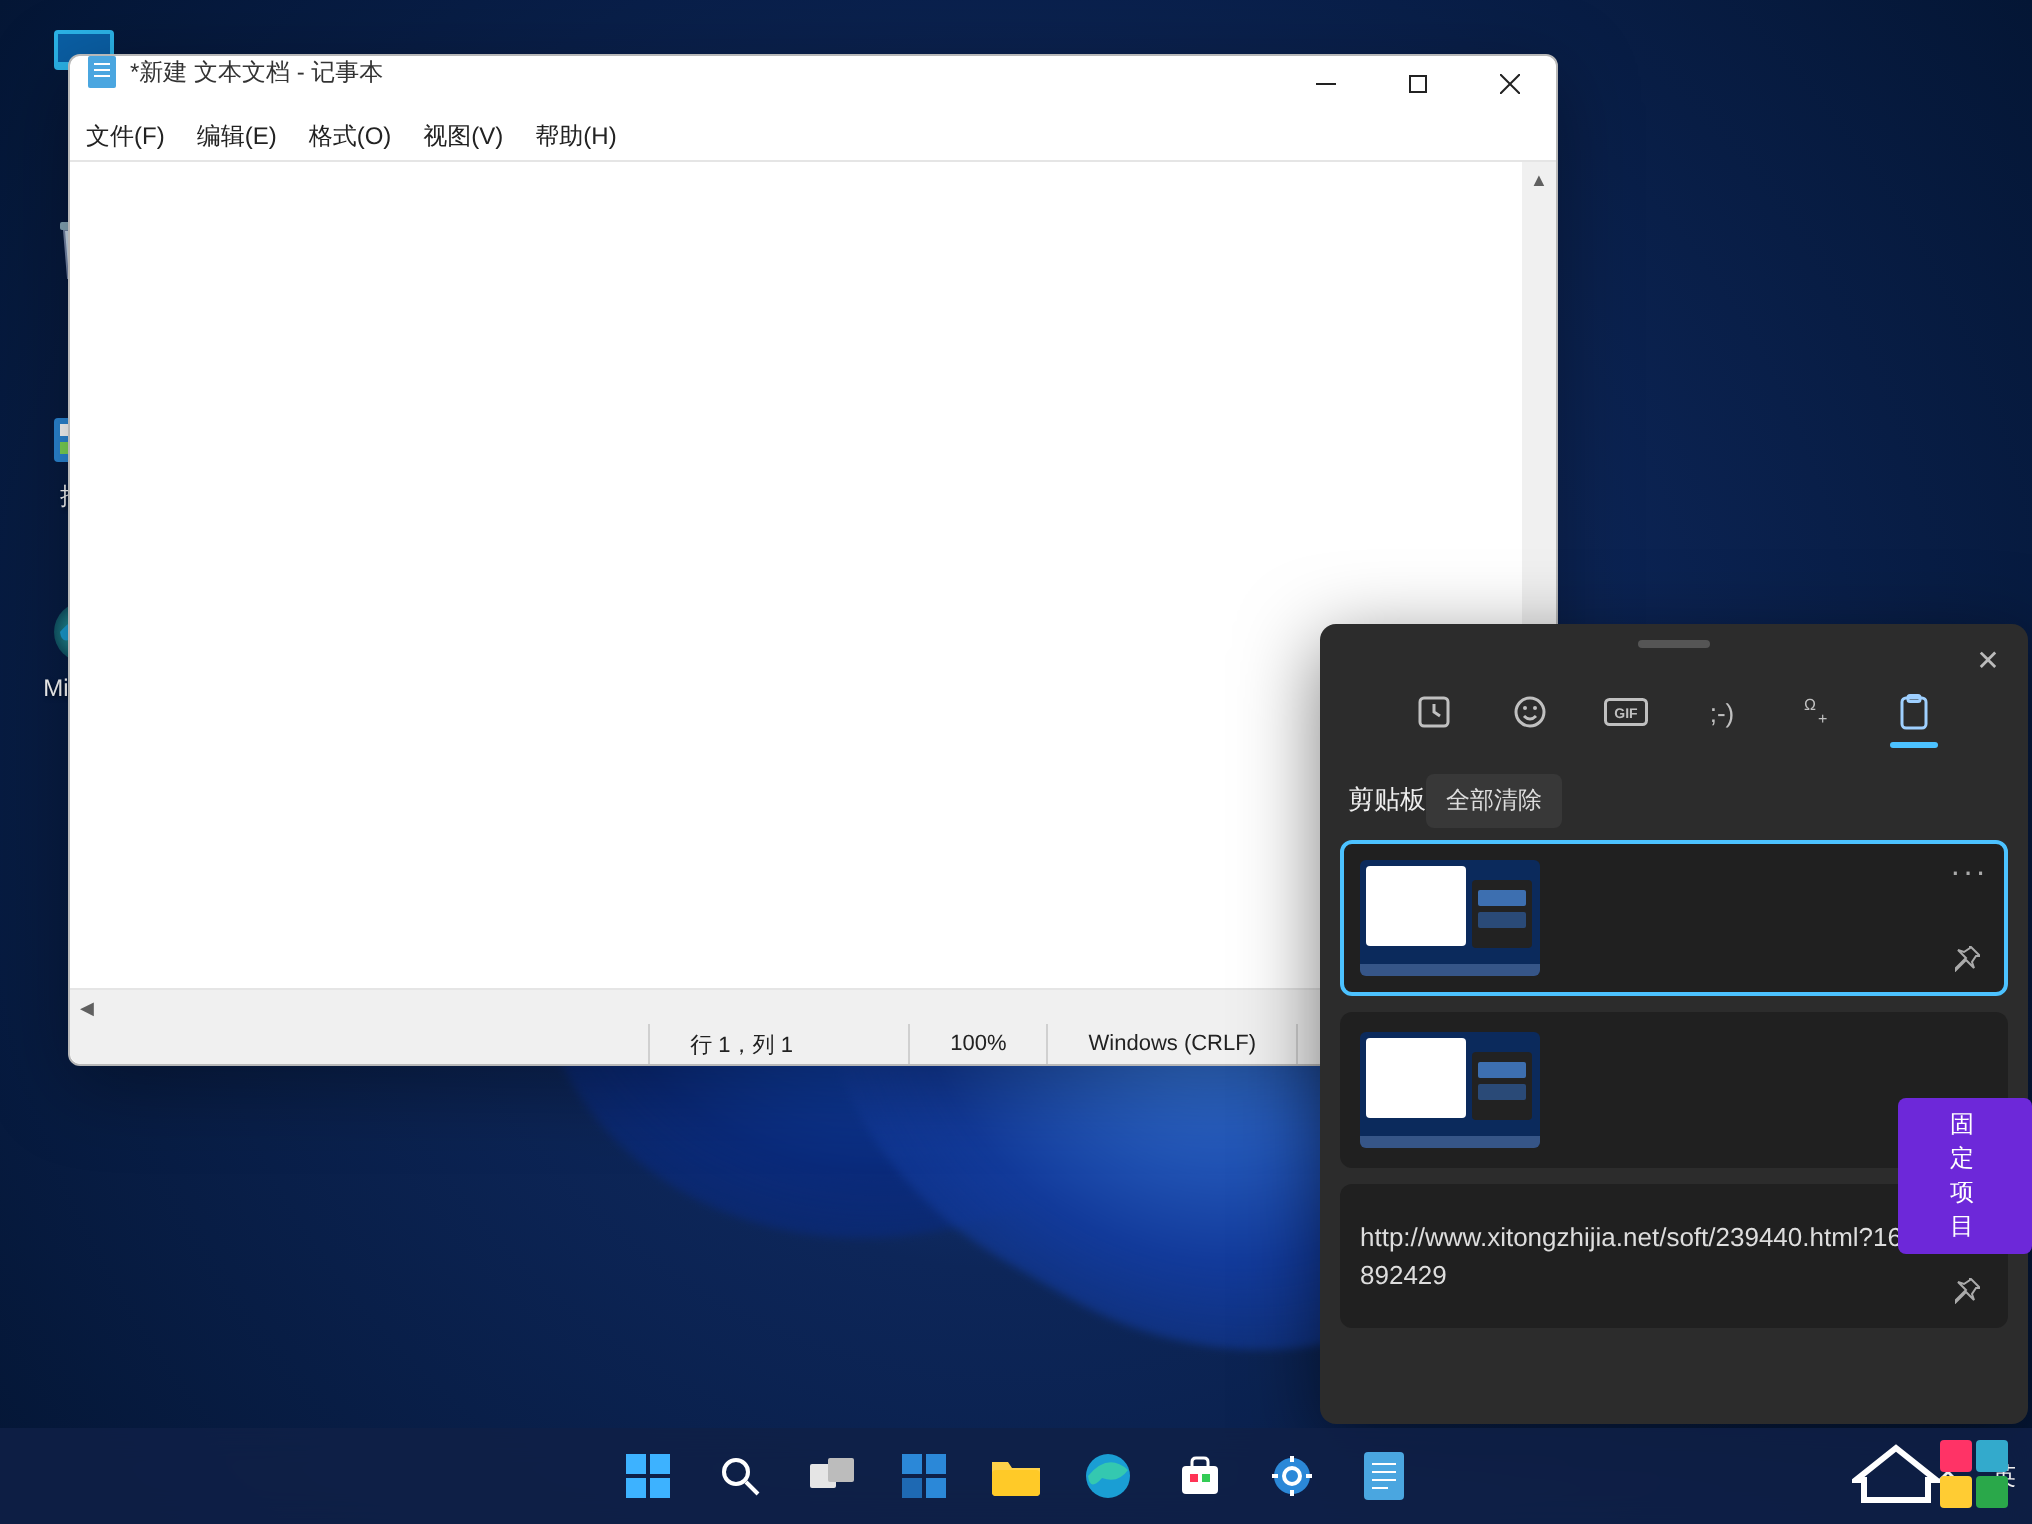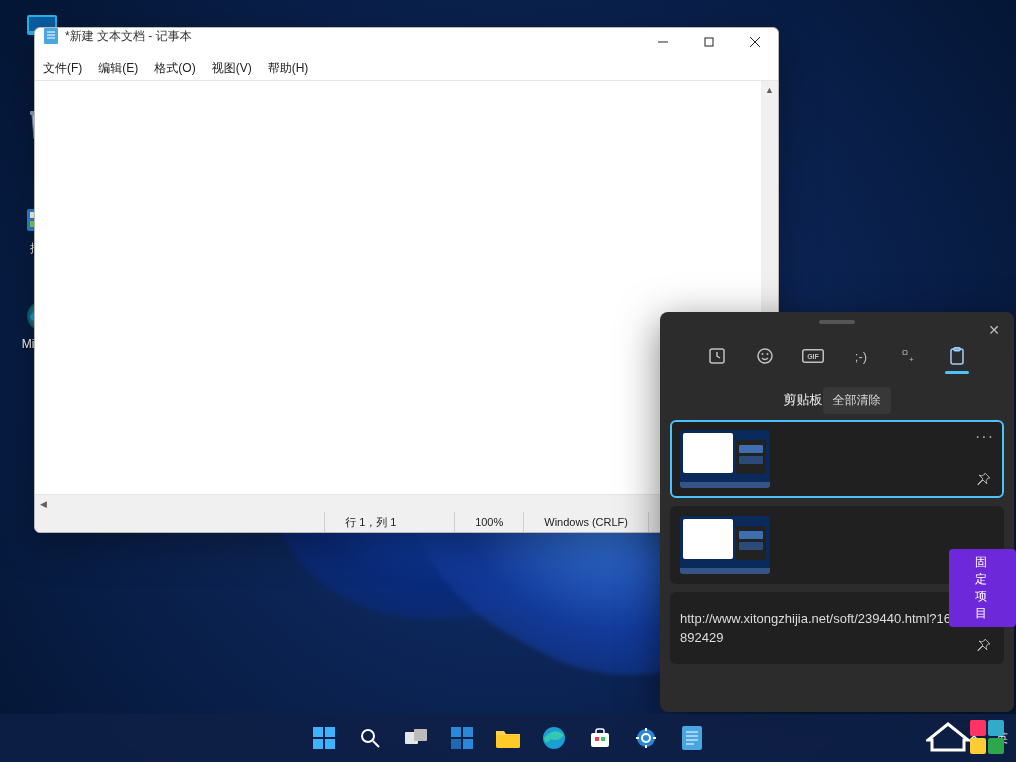--- a/index.html
+++ b/index.html
@@ -36,21 +36,21 @@
 
 
 .clip-panel { position: absolute; left: 660px; top: 312px; width: 354px; height: 400px; background: #2c2c2c; border-radius: 8px; box-shadow: 0 10px 40px rgba(0,0,0,.5); color: #eee; display: flex; flex-direction: column; overflow: hidden; }
 .clip-grip { height: 20px; display: flex; align-items: center; justify-content: center; position: relative; }
 .clip-grip .bar { width: 36px; height: 4px; background: #555; border-radius: 2px; }
 .clip-close { position: absolute; right: 6px; top: 6px; width: 28px; height: 24px; display: flex; align-items: center; justify-content: center; font-size: 14px; color: #bbb; cursor: pointer; }
 .clip-tabs { height: 48px; display: flex; align-items: center; justify-content: center; gap: 18px; }
 .clip-tabs .tab { width: 30px; height: 40px; display: flex; align-items: center; justify-content: center; font-size: 16px; color: #c0c0c0; cursor: pointer; position: relative; }
 .clip-tabs .tab.active { color: #9fd0ff; }
 .clip-tabs .tab.active::after { content: ""; position: absolute; bottom: 2px; left: 3px; right: 3px; height: 3px; background: #4cc2ff; border-radius: 2px; }
-.clip-header { height: 40px; display: flex; align-items: center; justify-content: center; padding: 0 14px; }
+.clip-header { height: 40px; display: flex; align-items: center; justify-content: flex-start; padding: 0 14px; }
 .clip-header .label { font-size: 13px; font-weight: 400; }
 .clip-header .clearall { background: #383838; color: #ddd; border: none; padding: 5px 10px; font-size: 12px; border-radius: 4px; cursor: pointer; }
 .clip-list { flex: 1; padding: 0 10px 10px; display: flex; flex-direction: column; gap: 8px; overflow-y: auto; }
 .clip-item { background: #202020; border-radius: 6px; padding: 10px; position: relative; min-height: 72px; display: flex; align-items: center; }
 .clip-item.sel { outline: 2px solid #4cc2ff; outline-offset: -2px; }
 .clip-item .thumb { width: 90px; height: 58px; border-radius: 3px; overflow: hidden; background: #0b2a5c; position: relative; }
 .thumb .mini-win { position: absolute; left: 3px; top: 3px; width: 50px; height: 40px; background: #fff; border-radius: 2px; }
 .thumb .mini-panel { position: absolute; right: 4px; top: 10px; width: 30px; height: 34px; background: #222; border-radius: 2px; }
 .thumb .mini-panel::before { content:""; position:absolute; left:3px; top:5px; right:3px; height:8px; background:#3d6fb0; border-radius:1px;}
 .thumb .mini-panel::after { content:""; position:absolute; left:3px; top:16px; right:3px; height:8px; background:#2a4a77; border-radius:1px;}

